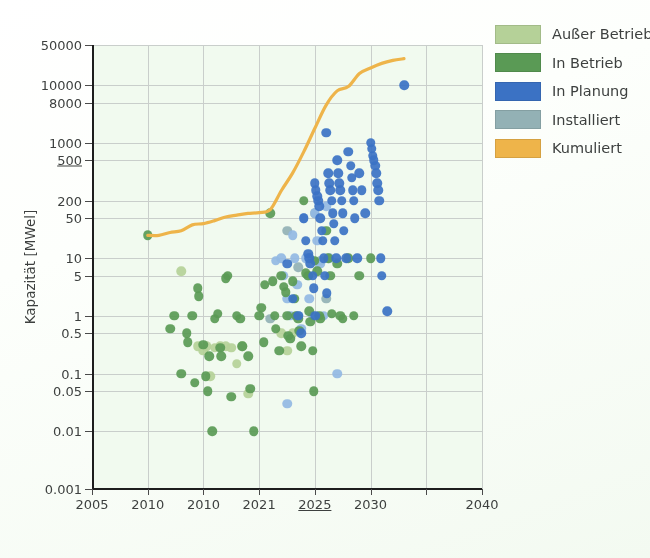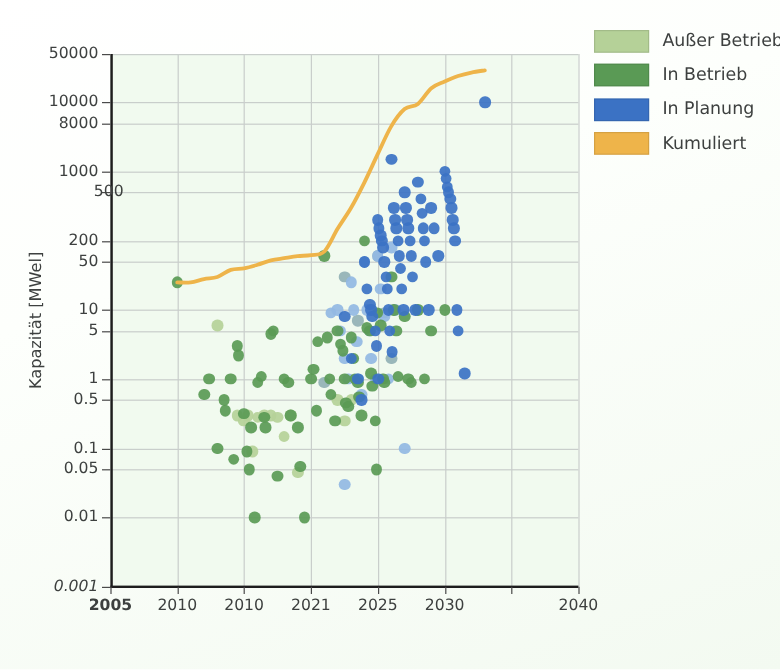--- a/index.html
+++ b/index.html
@@ -319,53 +319,53 @@
   <div id="ytick-layer">
       <div class="tick-mark tick-y" style="top: 45px;"></div>
       <div class="ytick-label" style="top: 45px; right: 568px;">50000</div>
       <div class="tick-mark tick-y" style="top: 85.31px;"></div>
       <div class="ytick-label" style="top: 85.31px; right: 568px;">10000</div>
       <div class="tick-mark tick-y" style="top: 102.67px;"></div>
       <div class="ytick-label" style="top: 102.67px; right: 568px;">8000</div>
       <div class="tick-mark tick-y" style="top: 142.98px;"></div>
       <div class="ytick-label" style="top: 142.98px; right: 568px;">1000</div>
       <div class="tick-mark tick-y" style="top: 160.34px;"></div>
-      <div class="ytick-label" style="top: 160.34px; right: 547px;">500</div>
+      <div class="ytick-label" style="top: 160.34px; right: 568px; text-decoration: underline;">500</div>
       <div class="tick-mark tick-y" style="top: 200.65px;"></div>
       <div class="ytick-label" style="top: 200.65px; right: 568px;">200</div>
       <div class="tick-mark tick-y" style="top: 218.01px;"></div>
       <div class="ytick-label" style="top: 218.01px; right: 568px;">50</div>
       <div class="tick-mark tick-y" style="top: 258.32px;"></div>
       <div class="ytick-label" style="top: 258.32px; right: 568px;">10</div>
       <div class="tick-mark tick-y" style="top: 275.68px;"></div>
       <div class="ytick-label" style="top: 275.68px; right: 568px;">5</div>
       <div class="tick-mark tick-y" style="top: 315.99px;"></div>
       <div class="ytick-label" style="top: 315.99px; right: 568px;">1</div>
       <div class="tick-mark tick-y" style="top: 333.35px;"></div>
       <div class="ytick-label" style="top: 333.35px; right: 568px;">0.5</div>
       <div class="tick-mark tick-y" style="top: 373.66px;"></div>
       <div class="ytick-label" style="top: 373.66px; right: 568px;">0.1</div>
       <div class="tick-mark tick-y" style="top: 391.02px;"></div>
       <div class="ytick-label" style="top: 391.02px; right: 568px;">0.05</div>
       <div class="tick-mark tick-y" style="top: 431.33px;"></div>
       <div class="ytick-label" style="top: 431.33px; right: 568px;">0.01</div>
       <div class="tick-mark tick-y" style="top: 489px;"></div>
-      <div class="ytick-label" style="top: 489px; right: 568px; font-style: italic;">0.001</div>
+      <div class="ytick-label" style="top: 489px; right: 568px;">0.001</div>
     </div>
   <div id="xtick-layer">
       <div class="tick-mark tick-x" style="left: 92px;"></div>
-      <div class="xtick-label" style="left: 92px; font-weight: bold;">2005</div>
+      <div class="xtick-label" style="left: 92px;">2005</div>
       <div class="tick-mark tick-x" style="left: 147.71px;"></div>
       <div class="xtick-label" style="left: 147.71px;">2010</div>
       <div class="tick-mark tick-x" style="left: 203.43px;"></div>
       <div class="xtick-label" style="left: 203.43px;">2010</div>
       <div class="tick-mark tick-x" style="left: 259.14px;"></div>
       <div class="xtick-label" style="left: 259.14px;">2021</div>
       <div class="tick-mark tick-x" style="left: 314.86px;"></div>
-      <div class="xtick-label" style="left: 314.86px;">2025</div>
+      <div class="xtick-label" style="left: 314.86px; text-decoration: underline;">2025</div>
       <div class="tick-mark tick-x" style="left: 370.57px;"></div>
       <div class="xtick-label" style="left: 370.57px;">2030</div>
       <div class="tick-mark tick-x" style="left: 482px;"></div>
       <div class="xtick-label" style="left: 482px;">2040</div>
       <div class="tick-mark tick-x" style="left: 426.29px;"></div>
     </div>
 
   <div id="ylabel-wrap">
     <div id="ylabel">Kapazität [MWel]</div>
   </div>
@@ -377,17 +377,21 @@
       </div>
       <div class="legend-row">
         <div class="legend-swatch" style="background: rgb(90, 154, 85);"></div>
         <div class="legend-label">In Betrieb</div>
       </div>
       <div class="legend-row">
         <div class="legend-swatch" style="background: rgb(59, 114, 196);"></div>
         <div class="legend-label">In Planung</div>
       </div>
       <div class="legend-row">
+        <div class="legend-swatch" style="background: rgb(147, 177, 181);"></div>
+        <div class="legend-label">Installiert</div>
+      </div>
+      <div class="legend-row">
         <div class="legend-swatch" style="background: rgb(238, 180, 74);"></div>
         <div class="legend-label">Kumuliert</div>
       </div>
     </div>
 </div>
 
 </body></html>

